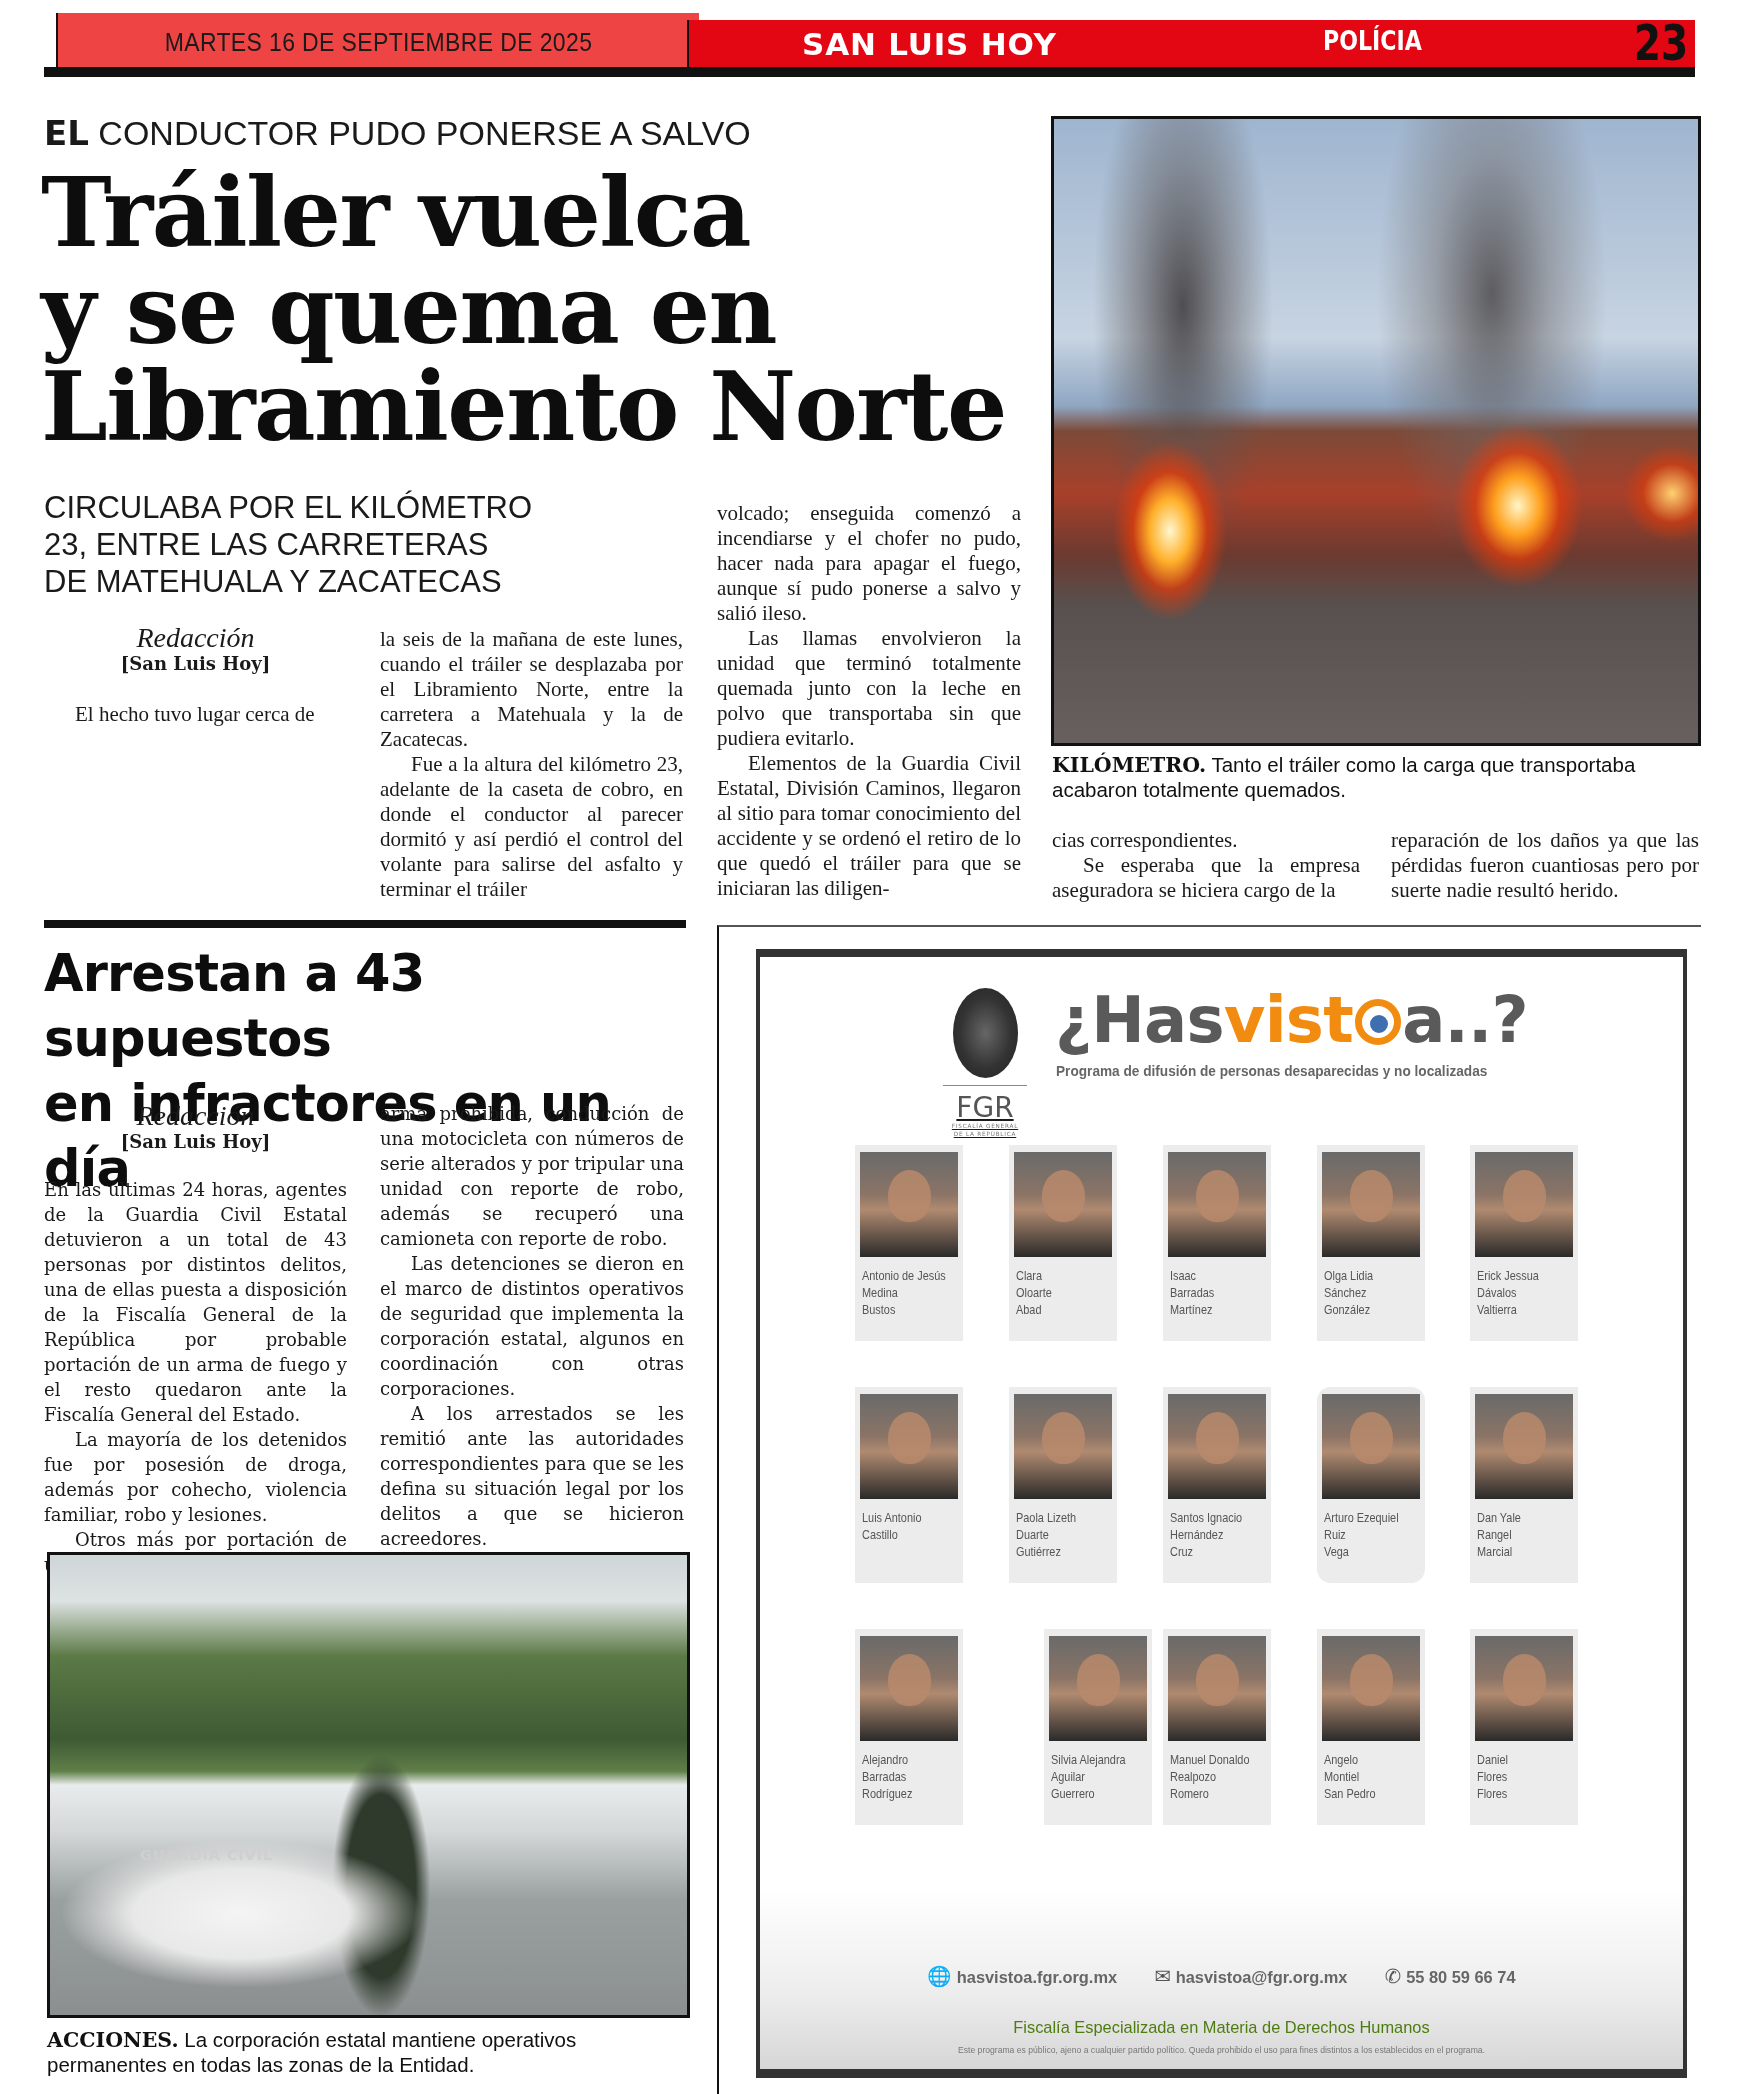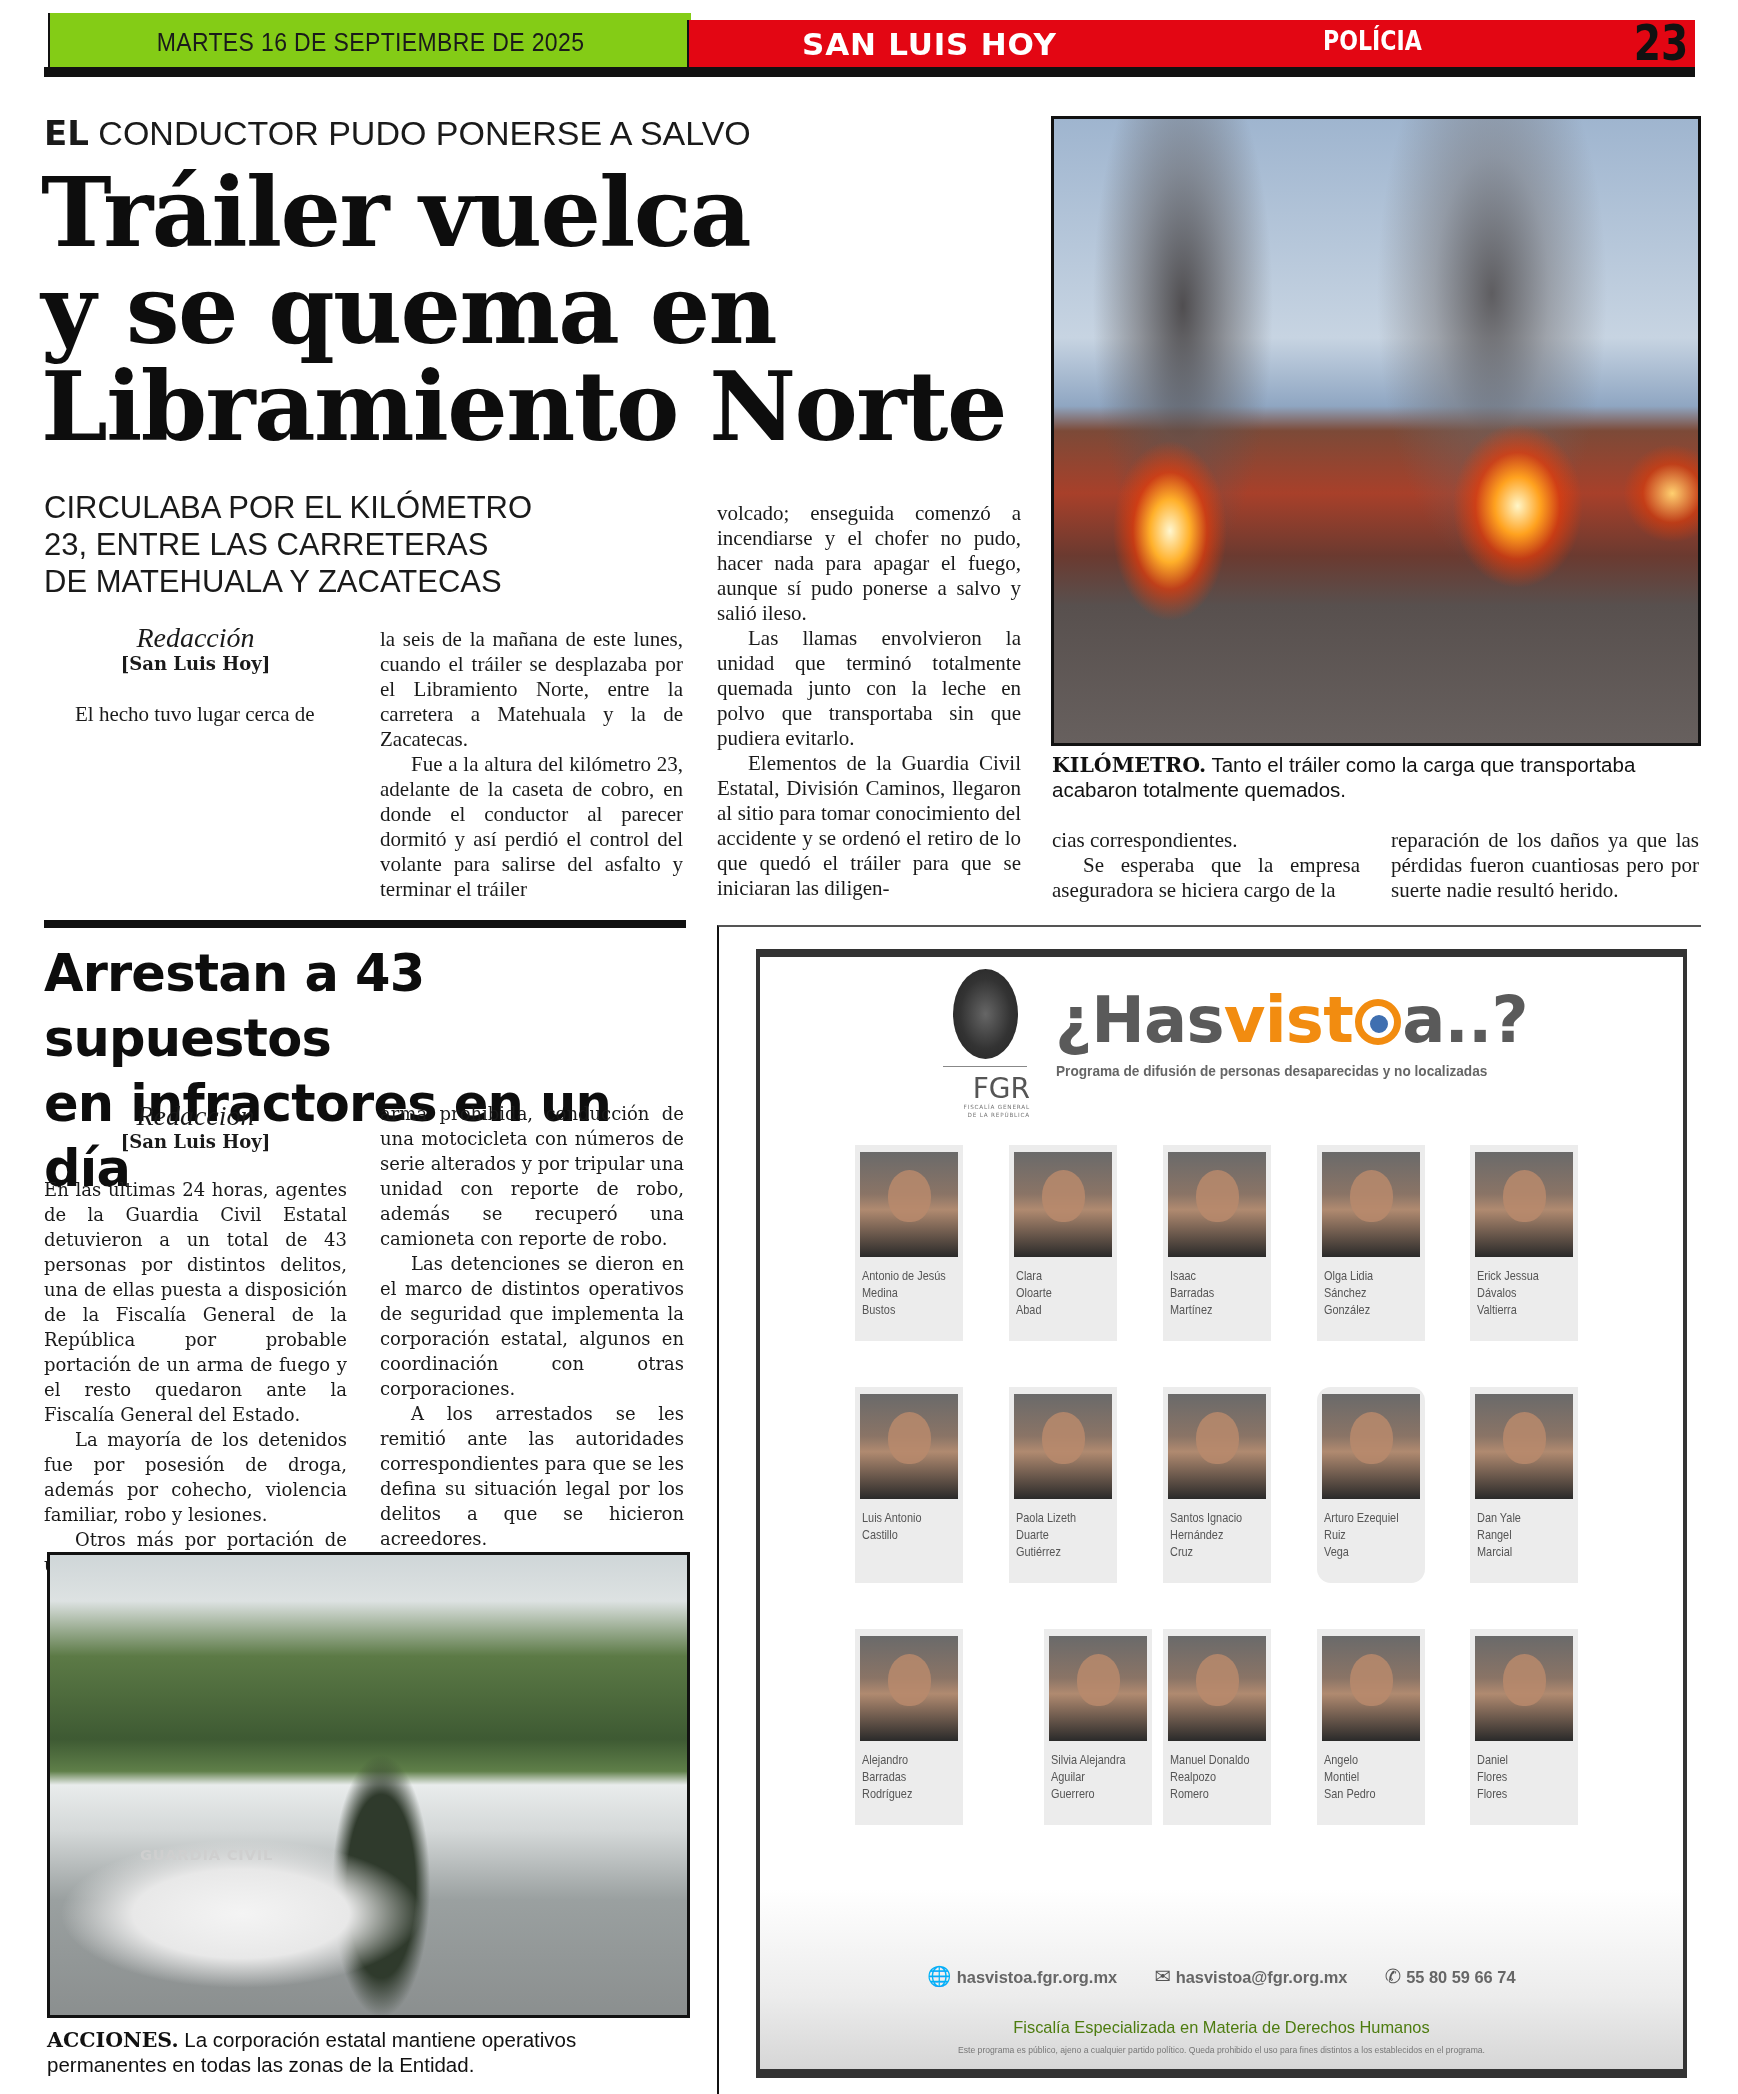--- a/index.html
+++ b/index.html
@@ -1,21 +1,21 @@
 <!DOCTYPE html>
 <html style="font-size:13px"><head>
 <meta charset="utf-8">
 <style>
   * { box-sizing: border-box; margin: 0; padding: 0; }
   html, body { width: 1738px; height: 2095px; background: #ffffff; overflow: hidden; }
   body { position: relative; font-family: "DejaVu Serif", serif; color: #1a1a1a; }
 
   
   .masthead { position: absolute; left: 44px; top: 13px; width: 1651px; height: 62px; }
-  .mh-left { position: absolute; left: 4px; top: 0; width: 643px; height: 54px; border-left: 2.5px solid #111; background: #84cc16; }
+  .mh-left { position: absolute; left: 12px; top: 0; width: 643px; height: 54px; border-left: 2.5px solid #111; background: #ef4444; }
   .mh-date { position: absolute; left: 0; width: 100%; top: 14.7px; text-align: center; font-family: "Liberation Sans", sans-serif; font-size: 25px; letter-spacing: 0.4px; color: #1a1a1a; transform: scaleX(0.92); }
   .mh-right { position: absolute; left: 643px; top: 6.5px; width: 1008px; height: 47px; background: #e30613; border-left: 2.5px solid #111; }
   .mh-brand { position: absolute; left: 113px; top: 6.5px; font-family: "DejaVu Sans", sans-serif; font-weight: bold; font-size: 31px; color: #fff; letter-spacing: 0.8px; }
   .mh-section { position: absolute; left: 634px; top: 6.5px; font-family: "DejaVu Sans", sans-serif; font-weight: bold; font-size: 26px; color: #fff; transform: scaleX(0.85); transform-origin: left; }
   .mh-page { position: absolute; right: 6.5px; top: -4.9px; font-family: "DejaVu Sans", sans-serif; font-weight: bold; font-size: 49px; color: #111; transform: scaleX(0.8); transform-origin: right; }
   .mh-bar { position: absolute; left: 0; top: 54px; width: 1651px; height: 9.8px; background: #111; }
 
   
   .kicker { position: absolute; left: 44px; top: 113px; font-family: "Liberation Sans", sans-serif; font-size: 34px; color: #1a1a1a; }
   .kicker b { font-family: "DejaVu Sans", sans-serif; font-weight: bold; }
@@ -55,21 +55,21 @@
       radial-gradient(ellipse 49px 131px at 52% 72%, #2f3a2c 0%, #2f3a2c 70%, transparent 100%),
       linear-gradient(to bottom, #cfd6d8 0%, #dde2e2 10%, #5c7a46 22%, #3e5a33 40%, #5f7f49 47%, #e9ecec 50%, #d4d8d8 60%, #9aa0a0 75%, #8b8f8f 100%);
   }
   .car-label { position: absolute; left: 90px; top: 291px; font-family: "DejaVu Sans", sans-serif; font-size: 14.7px; font-weight: bold; color: #cfcfcf; letter-spacing: 0.8px; }
 
   
   .poster-outer { position: absolute; left: 717px; top: 925px; width: 984px; height: 1170px; border-left: 2.5px solid #111; border-top: 2.5px solid #555; }
   .poster { position: absolute; left: 756px; top: 949px; width: 931px; height: 1129px; background: #fff; border: 4.9px solid #333; border-top-width: 8.2px; border-bottom-width: 9.8px; }
   .poster-foot-bg { position: absolute; left: 0; right: 0; bottom: 0; height: 180px; background: linear-gradient(to bottom, #ffffff 0%, #ececec 60%, #d6d6d6 100%); }
 
-  .fgr-logo { position: absolute; left: 180px; top: 12px; width: 90px; text-align: right; }
+  .fgr-logo { position: absolute; left: 180px; top: 31px; width: 90px; text-align: center; text-decoration: underline; }
   .fgr-seal { width: 65px; height: 90px; margin: 0 auto; border-radius: 50%; background: radial-gradient(ellipse at center, #666 0%, #333 55%, #222 100%); }
   .fgr-rule { height: 1.6px; background: #888; margin: 6.5px 3.3px; }
   .fgr-text { font-family: "DejaVu Sans", sans-serif; font-size: 28px; color: #555; line-height: 29.5px; }
   .fgr-sub { font-family: "DejaVu Sans", sans-serif; font-size: 5.7px; color: #777; letter-spacing: 0.8px; line-height: 8.2px; }
 
   .hv-title { position: absolute; left: 295px; top: 26px; font-family: "DejaVu Sans", sans-serif; font-weight: bold; font-size: 64px; color: #5a5a5a; letter-spacing: -0.8px; }
   .hv-title .orange { color: #f28c10; }
   .hv-eye { display: inline-block; width: 46px; height: 46px; border-radius: 50%; border: 7.4px solid #f28c10; position: relative; top: 3.3px; margin: 0 1.6px; }
   .hv-eye::after { content: ""; position: absolute; left: 6.5px; top: 6.5px; width: 18px; height: 18px; border-radius: 50%; background: #3f6fb0; border: 2.5px solid #fff; }
   .hv-sub { position: absolute; left: 296px; top: 105px; font-family: "Liberation Sans", sans-serif; font-weight: bold; font-size: 15.5px; color: #666; transform: scaleX(0.88); transform-origin: left; }

